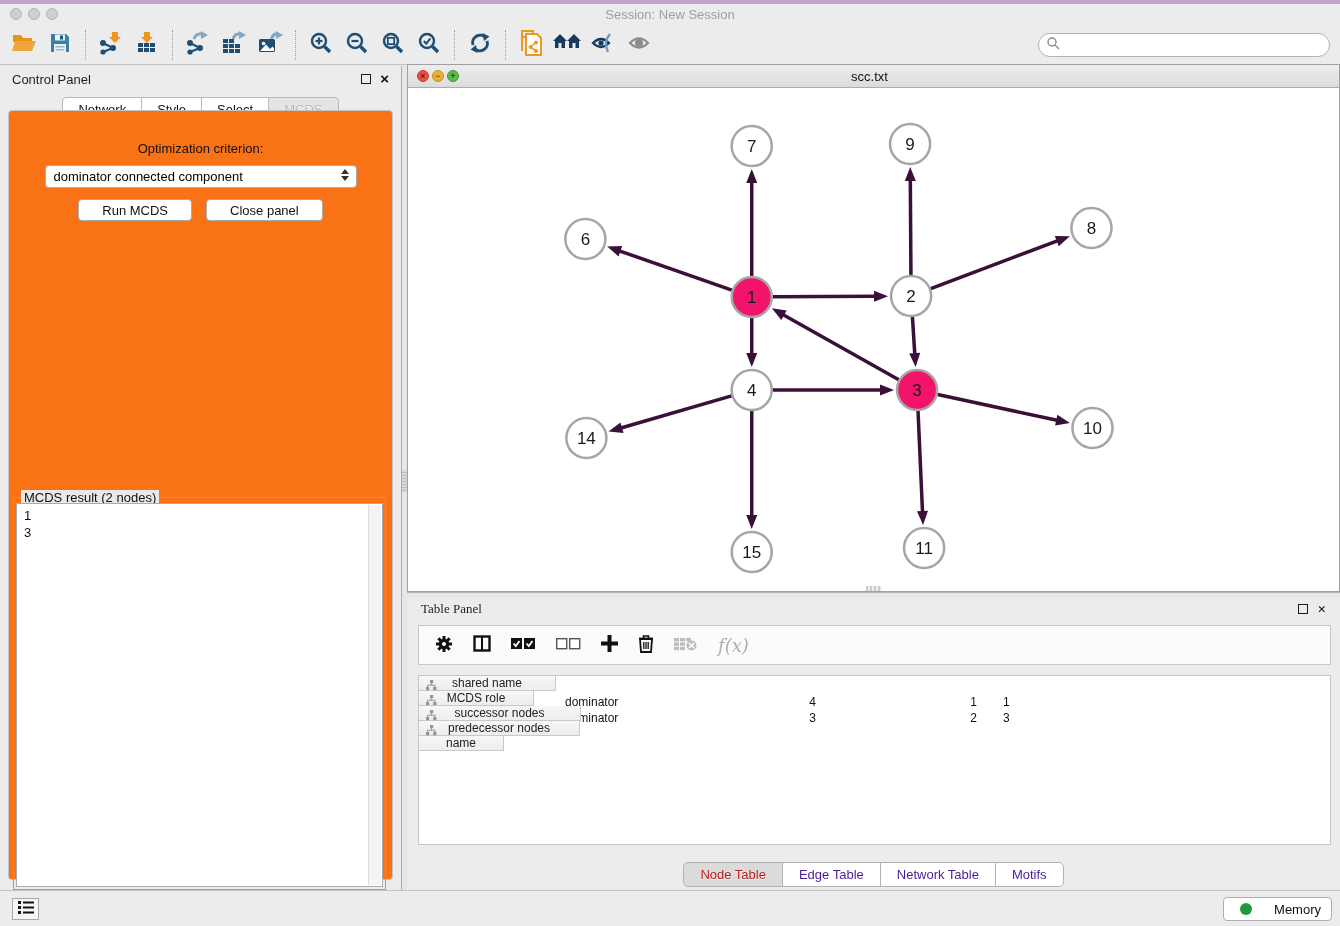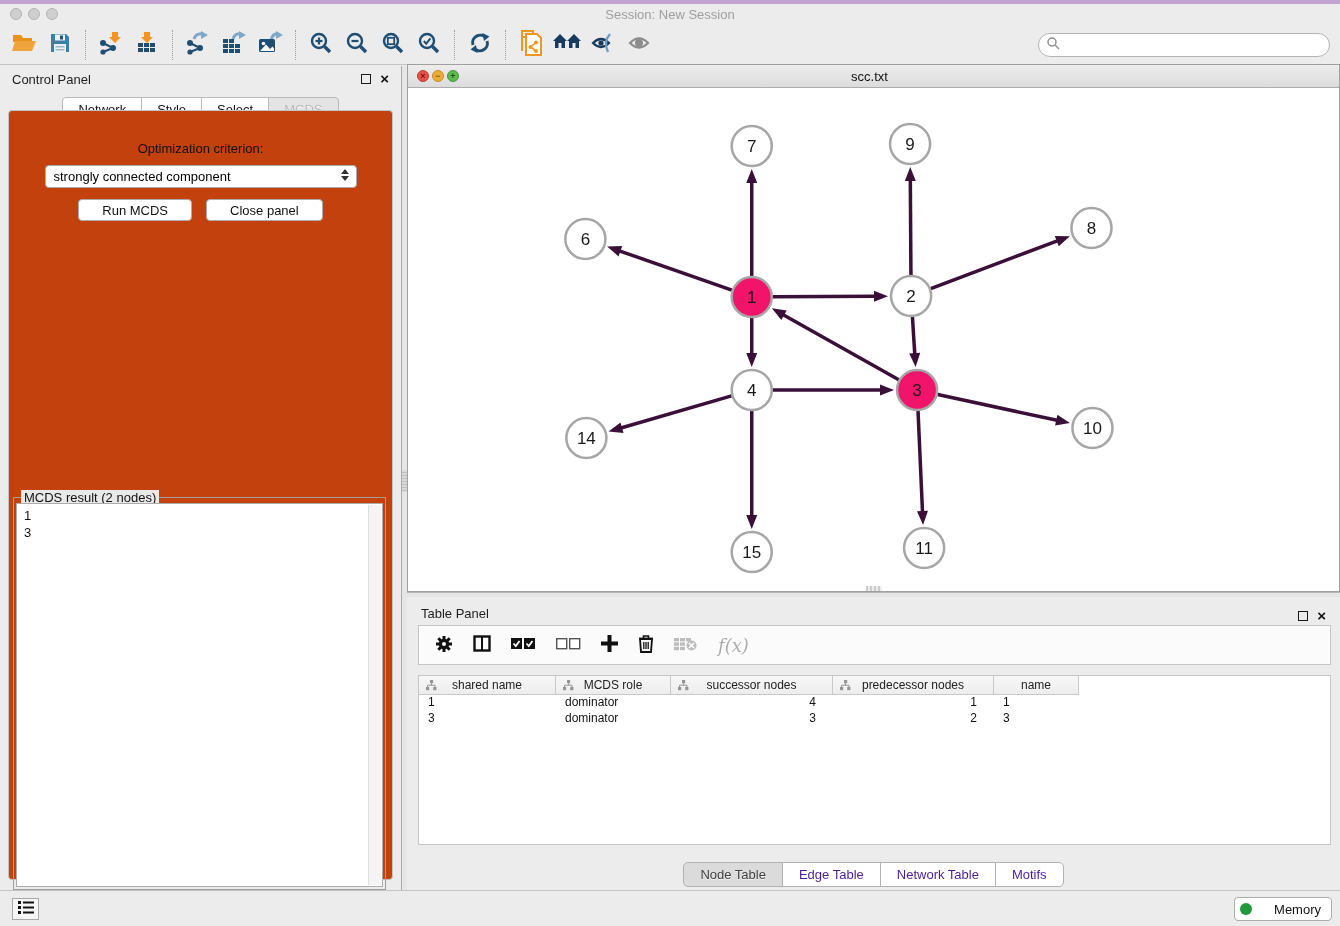--- a/index.html
+++ b/index.html
@@ -27,21 +27,21 @@
   .panel-head-icons { margin-left:auto; display:flex; align-items:center; gap:9px; }
   .float-ic { width:10px; height:10px; border:1.5px solid #1A1A1A; display:inline-block; }
   .close-ic { font-size:15px; font-weight:bold; color:#111; line-height:10px; cursor:pointer; }
 
   .cp-tabs { position:absolute; top:31px; left:0; right:0; display:flex; justify-content:center; }
   .cp-tab { font-size:13px; padding:4px 15px; background:#fff; border:1px solid #B9B9B9; margin-left:-1px; color:#111; cursor:pointer; }
   .cp-tab:first-child { border-radius:4px 0 0 4px; margin-left:0; }
   .cp-tab:last-child { border-radius:0 4px 4px 0; }
   .cp-tab.active { background:#E4E4E4; color:#B8B8B8; text-shadow:0 1px 0 #fff; }
 
-  .cp-body { position:absolute; left:8px; right:8px; top:44px; bottom:10px; background:#c2410c; border:1px solid #C4C4C4; border-radius:4px; }
+  .cp-body { position:absolute; left:8px; right:8px; top:44px; bottom:10px; background:#f97316; border:1px solid #C4C4C4; border-radius:4px; }
   .opt-label { margin-top:30px; text-align:center; font-size:13px; color:#111; }
   .dropdown { position:relative; margin:9px auto 0 auto; width:312px; height:23px; background:#fff; border:1px solid #ABABAB; border-radius:4px; font-size:13px; display:flex; align-items:center; padding-left:8px; cursor:pointer; }
   .dd-stepper { position:absolute; right:7px; top:3px; display:flex; flex-direction:column; gap:2px; }
   .dd-up { width:0;height:0;border-left:4px solid transparent;border-right:4px solid transparent;border-bottom:5px solid #333; }
   .dd-down { width:0;height:0;border-left:4px solid transparent;border-right:4px solid transparent;border-top:5px solid #333; }
   .cp-buttons { margin-top:11px; display:flex; justify-content:center; gap:14px; }
   .cp-btn { height:22px; padding:0 23px; background:#fff; border:1px solid #ABABAB; border-radius:4px; font-size:13px; color:#111; cursor:pointer; font-family:"Liberation Sans",sans-serif; }
 
   .result-group { position:absolute; left:4px; right:6px; top:386px; height:393px; border:1px solid #9E9E9E; }
   .result-legend { position:absolute; top:-8px; left:7px; background:#E9E9E9; padding:0 3px; font-size:13px; color:#111; }
@@ -61,42 +61,42 @@
   .ntl.red { background:#E8514A; border:1px solid #C23B34; color:#7A1410; }
   .ntl.yellow { background:#E9AD38; border:1px solid #C98F24; color:#8A5D0B; }
   .ntl.green { background:#5FBB4E; border:1px solid #44963A; color:#1C5912; }
   .net-title { position:absolute; left:0; right:8px; top:4px; text-align:center; font-size:13px; color:#111; }
   .net-canvas { position:absolute; left:0; right:0; top:23px; bottom:0; background:#fff; }
   .net-canvas svg { width:100%; height:100%; display:block; }
   .canvas-grip { position:absolute; left:50%; bottom:0px; width:16px; height:5px; margin-left:-8px; background:repeating-linear-gradient(90deg,#CCC 0 2px,#EEE 2px 4px); }
 
   
   .table-panel { position:absolute; left:407px; right:0; top:597px; bottom:36px; background:#ECECEC; }
-  .tp-head { position:absolute; top:0; left:0; right:0; height:24px; display:flex; align-items:flex-end; padding:0 14px; }
+  .tp-head { position:absolute; top:0; left:0; right:0; height:24px; display:flex; align-items:center; padding:0 14px;font-family:Liberation Serif, serif; }
   .tp-toolbar { position:absolute; left:11px; right:9px; top:28px; height:40px; background:#FBFBFB; border:1px solid #C6C6C6; display:flex; align-items:center; gap:20px; padding-left:16px; }
   .ticon { background:none; border:none; display:flex; align-items:center; cursor:pointer; height:30px; }
   .fx-label { font-family:"DejaVu Serif", serif; font-style:italic; font-size:18px; color:#ADADAD; }
 
   .tp-table { position:absolute; left:11px; right:9px; top:78px; height:170px; background:#fff; border:1px solid #C6C6C6; overflow:hidden; }
-  .theader { display:flex; height:19px; }
+  .theader { display:flex; height:19px;flex-direction:column; }
   .hcell { position:relative; background:linear-gradient(#F7F7F7,#EDEDED); border-right:1px solid #C9C9C9; border-bottom:1px solid #C9C9C9; font-size:12px; color:#222; display:flex; align-items:center; justify-content:center; }
   .hcell .tree-ic { position:absolute; left:7px; top:4px; }
   .trow { display:flex; height:16px; font-size:12px; color:#111; }
   .tcell { white-space:nowrap; overflow:hidden; }
 
   .tp-tabs { position:absolute; left:0; right:0; top:265px; display:flex; justify-content:center; }
   .tp-tab { font-size:13px; padding:4px 16px; background:#fff; border:1px solid #B2B2B2; margin-left:-1px; color:#4c1d95; cursor:pointer; }
   .tp-tab:first-child { border-radius:5px 0 0 5px; margin-left:0; }
   .tp-tab:last-child { border-radius:0 5px 5px 0; }
-  .tp-tab.active { background:#DBDBDB; color:#404040; text-shadow:0 1px 0 #F2F2F2; }
+  .tp-tab.active { background:#DBDBDB; color:#b91c1c; text-shadow:0 1px 0 #F2F2F2; }
 
   
   .statusbar { position:absolute; left:0; right:0; bottom:0; height:36px; background:#ECECEC; border-top:1px solid #C3C3C3; }
   .list-btn { position:absolute; left:12px; top:7px; width:27px; height:22px; background:#F6F6F6; border:1px solid #A9A9A9; display:flex; align-items:center; justify-content:center; cursor:pointer; }
-  .memory-btn { position:absolute; right:8px; top:6px; height:24px; padding:0 10px 0 5px; background:#fff; border:1px solid #ADADAD; border-radius:4px; display:flex; align-items:center; gap:22px; font-size:13px; color:#111; cursor:pointer; }
+  .memory-btn { position:absolute; right:8px; top:6px; height:24px; padding:0 10px 0 16px; background:#fff; border:1px solid #ADADAD; border-radius:4px; display:flex; align-items:center; gap:22px; font-size:13px; color:#111; cursor:pointer; }
   .mem-dot { width:12px; height:12px; border-radius:50%; background:#1F9939; }
 </style>
 </head>
 <body>
 
 <div class="app">
 
   <div class="menustrip"></div>
 
   <div class="titlebar">
@@ -309,21 +309,21 @@
     </div>
     <div class="cp-tabs">
       <span class="cp-tab">Network</span>
       <span class="cp-tab">Style</span>
       <span class="cp-tab">Select</span>
       <span class="cp-tab active">MCDS</span>
     </div>
     <div class="cp-body">
       <div class="opt-label">Optimization criterion:</div>
       <div class="dropdown">
-        <span>strongly connected component</span>
+        <span>dominator connected component</span>
         <span class="dd-stepper">
             <span class="dd-up"></span>
             <span class="dd-down"></span>
           </span>
       </div>
       <div class="cp-buttons">
         <button class="cp-btn">Run MCDS</button>
         <button class="cp-btn">Close panel</button>
       </div>
       <div class="result-group">

